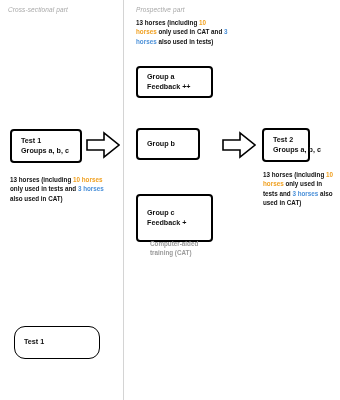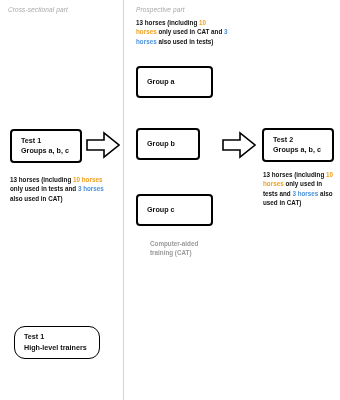--- a/index.html
+++ b/index.html
@@ -67,22 +67,22 @@
   }
   .rbox.thin .line {
     font-weight: bold;
     font-size: 7.2px;
   }
 
   #box-test1-left   { left: 10px;  top: 129px; width: 72px;  height: 34px; }
   #box-test1-bottom { left: 14px;  top: 326px; width: 86px;  height: 33px; }
   #box-group-a      { left: 136px; top: 66px;  width: 77px;  height: 32px; }
   #box-group-b      { left: 136px; top: 128px; width: 64px;  height: 32px; }
-  #box-group-c      { left: 136px; top: 194px; width: 77px;  height: 32px; }
-  #box-test2        { left: 262px; top: 128px; width: 72px;  height: 34px; }
+  #box-group-c      { left: 136px; top: 194px; width: 77px;  height: 48px; }
+  #box-test2        { left: 262px; top: 128px; width: 48px;  height: 34px; }
 
   
   .note {
     position: absolute;
     font-size: 6.3px;
     font-weight: bold;
     line-height: 1.5;
     color: #111111;
   }
   #note-left  { left: 10px;  top: 175px; width: 104px; }
@@ -120,47 +120,48 @@
   <div class="col-header" id="header-prosp">Prospective part</div>
 
   <div id="divider"></div>
 
   <div class="note" id="note-top">
     <span>13 horses (including </span><span class="hl-orange">10 horses</span><span> only used in CAT and </span><span class="hl-blue">3 horses</span><span> also used in tests)</span>
   </div>
 
   <div class="rbox" id="box-group-a">
     <div class="line">Group a</div>
+    <div class="line">Feedback ++</div>
   </div>
 
   <div class="rbox" id="box-group-b">
     <div class="line">Group b</div>
   </div>
 
   <div class="rbox" id="box-group-c">
     <div class="line">Group c</div>
+    <div class="line">Feedback +</div>
   </div>
 
   <div id="cat-caption">
     <div>Computer-aided</div>
     <div>training (CAT)</div>
   </div>
 
   <div class="rbox" id="box-test1-left">
     <div class="line">Test 1</div>
     <div class="line">Groups a, b, c</div>
   </div>
 
   <div class="note" id="note-left">
     <span>13 horses (including </span><span class="hl-orange">10 horses</span><span> only used in tests and </span><span class="hl-blue">3 horses</span><span> also used in CAT)</span>
   </div>
 
   <div class="rbox thin" id="box-test1-bottom">
     <div class="line">Test 1</div>
-    <div class="line">High-level trainers</div>
   </div>
 
   <div class="rbox" id="box-test2">
     <div class="line">Test 2</div>
     <div class="line">Groups a, b, c</div>
   </div>
 
   <div class="note" id="note-right">
     <span>13 horses (including </span><span class="hl-orange">10 horses</span><span> only used in tests and </span><span class="hl-blue">3 horses</span><span> also used in CAT)</span>
   </div>

